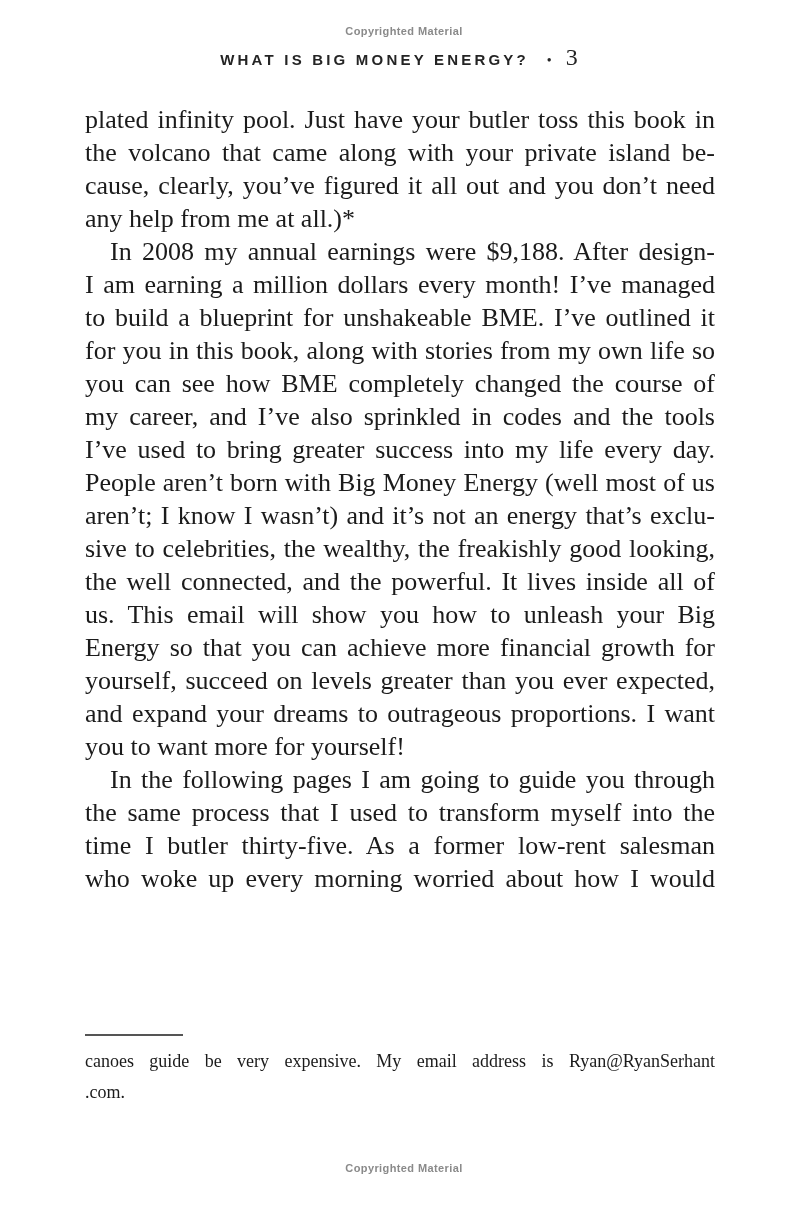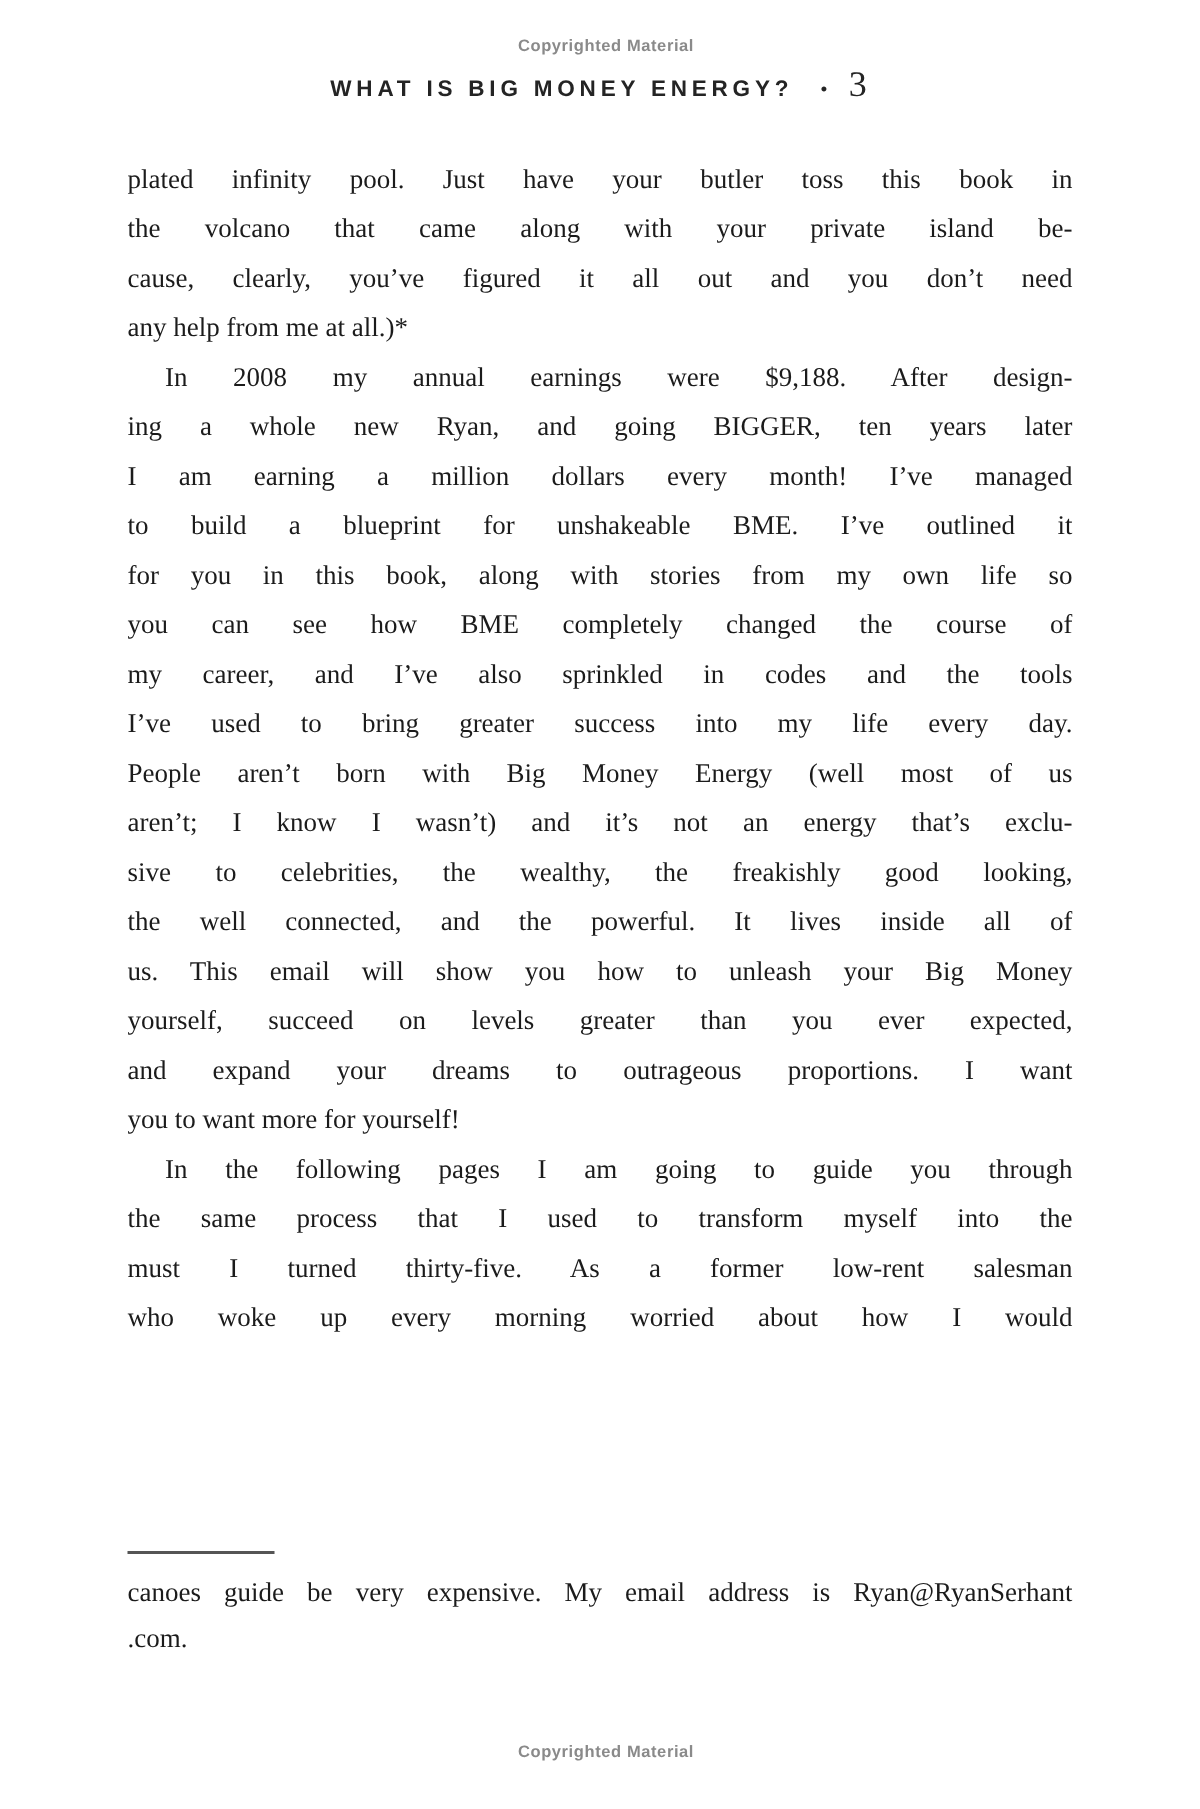--- a/index.html
+++ b/index.html
@@ -44,21 +44,21 @@
   }
   .running-head .folio {
     font-family: "Liberation Serif", serif;
     font-size: 24px;
     color: #242424;
   }
 
   
   .body-text {
     position: absolute; left: 85px; top: 103px; width: 630px;
-    font-size: 18px;
+    font-size: 26px;
     color: #1b1b1b;
   }
   .line {
     height: 33px; line-height: 33px;
     overflow: hidden;
     text-align: justify;
     text-align-last: justify;
     white-space: normal;
   }
   .line.last {
@@ -95,40 +95,40 @@
 
 <div class="body-text">
     <div class="para">
       <div class="line">plated infinity pool. Just have your butler toss this book in</div>
       <div class="line">the volcano that came along with your private island be-</div>
       <div class="line">cause, clearly, you’ve figured it all out and you don’t need</div>
       <div class="line last">any help from me at all.)*</div>
     </div>
     <div class="para indent">
       <div class="line">In 2008 my annual earnings were $9,188. After design-</div>
-      <div class="line">ing a whole new Ryan, and going BIGGER, ten years later</div>
       <div class="line">I am earning a million dollars every month! I’ve managed</div>
       <div class="line">to build a blueprint for unshakeable BME. I’ve outlined it</div>
       <div class="line">for you in this book, along with stories from my own life so</div>
       <div class="line">you can see how BME completely changed the course of</div>
       <div class="line">my career, and I’ve also sprinkled in codes and the tools</div>
       <div class="line">I’ve used to bring greater success into my life every day.</div>
       <div class="line">People aren’t born with Big Money Energy (well most of us</div>
       <div class="line">aren’t; I know I wasn’t) and it’s not an energy that’s exclu-</div>
       <div class="line">sive to celebrities, the wealthy, the freakishly good looking,</div>
       <div class="line">the well connected, and the powerful. It lives inside all of</div>
       <div class="line">us. This email will show you how to unleash your Big Money</div>
+      <div class="line">Energy so that you can achieve more financial growth for</div>
       <div class="line">yourself, succeed on levels greater than you ever expected,</div>
       <div class="line">and expand your dreams to outrageous proportions. I want</div>
       <div class="line last">you to want more for yourself!</div>
     </div>
     <div class="para indent">
       <div class="line">In the following pages I am going to guide you through</div>
       <div class="line">the same process that I used to transform myself into the</div>
-      <div class="line">must I turned thirty-five. As a former low-rent salesman</div>
+      <div class="line">time I butler thirty-five. As a former low-rent salesman</div>
       <div class="line">who woke up every morning worried about how I would</div>
     </div>
   </div>
 
 <div class="footnote">
   <div class="footnote-rule"></div>
   <div>
       <div class="para">
         <div class="line">canoes guide be very expensive. My email address is Ryan@RyanSerhant</div>
         <div class="line last">.com.</div>

